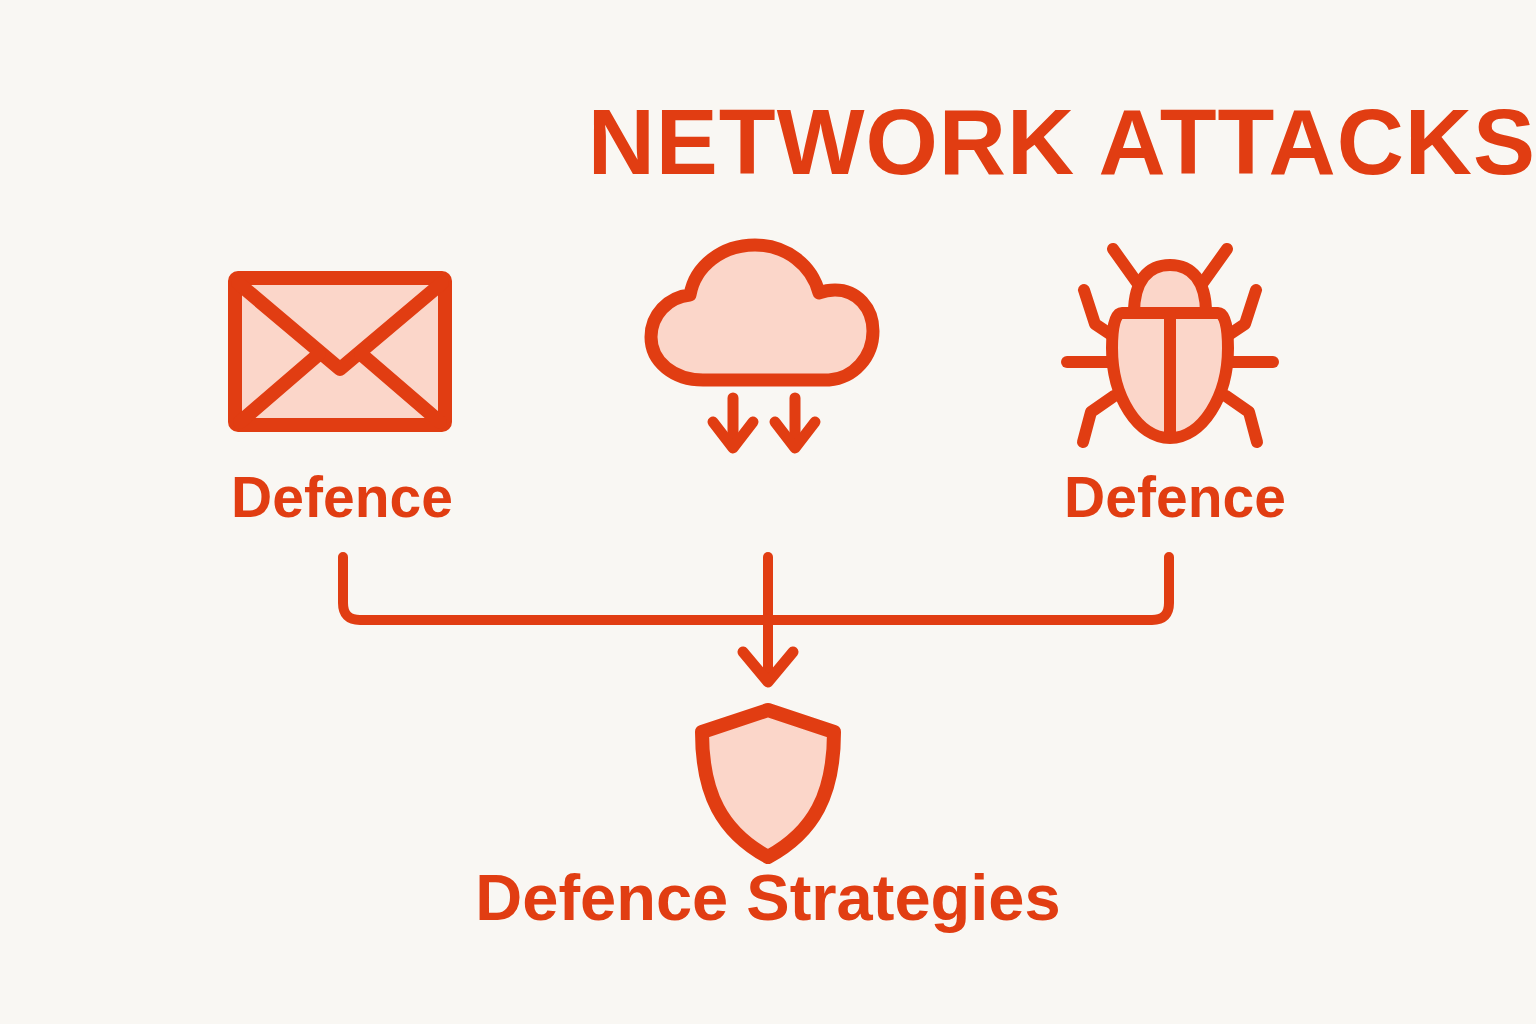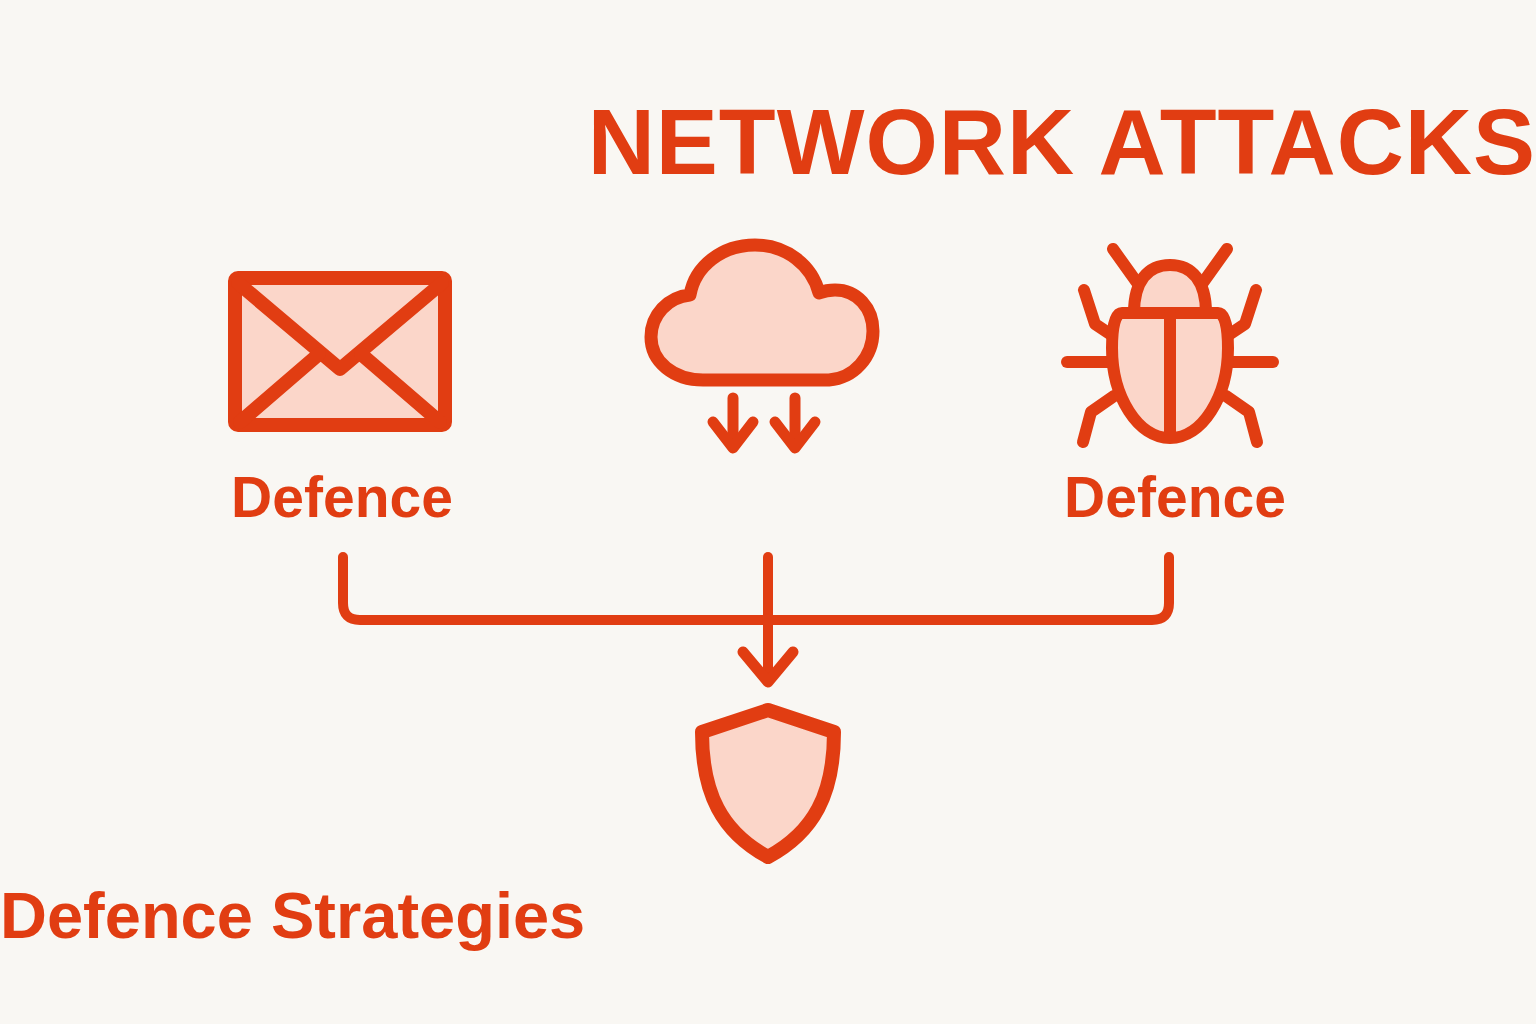--- a/index.html
+++ b/index.html
@@ -28,22 +28,22 @@
   }
   .attack-label{
     top:468px;
     transform:translateX(-50%);
     font-size:57px;
     font-weight:700;
     line-height:1.05;
     white-space:nowrap;
   }
   .defence-label{
-    left:0;right:0;top:882px;
-    text-align:left;
+    left:0;right:0;top:864px;
+    text-align:center;
     font-size:65px;
     font-weight:700;
     line-height:1.05;
     white-space:nowrap;
   }
   svg{display:block;overflow:visible;}
   .stroke{fill:none;stroke:var(--accent);stroke-linecap:round;stroke-linejoin:round;}
   .filled{fill:var(--icon-fill);stroke:var(--accent);stroke-linejoin:round;}
 </style>
 </head>

